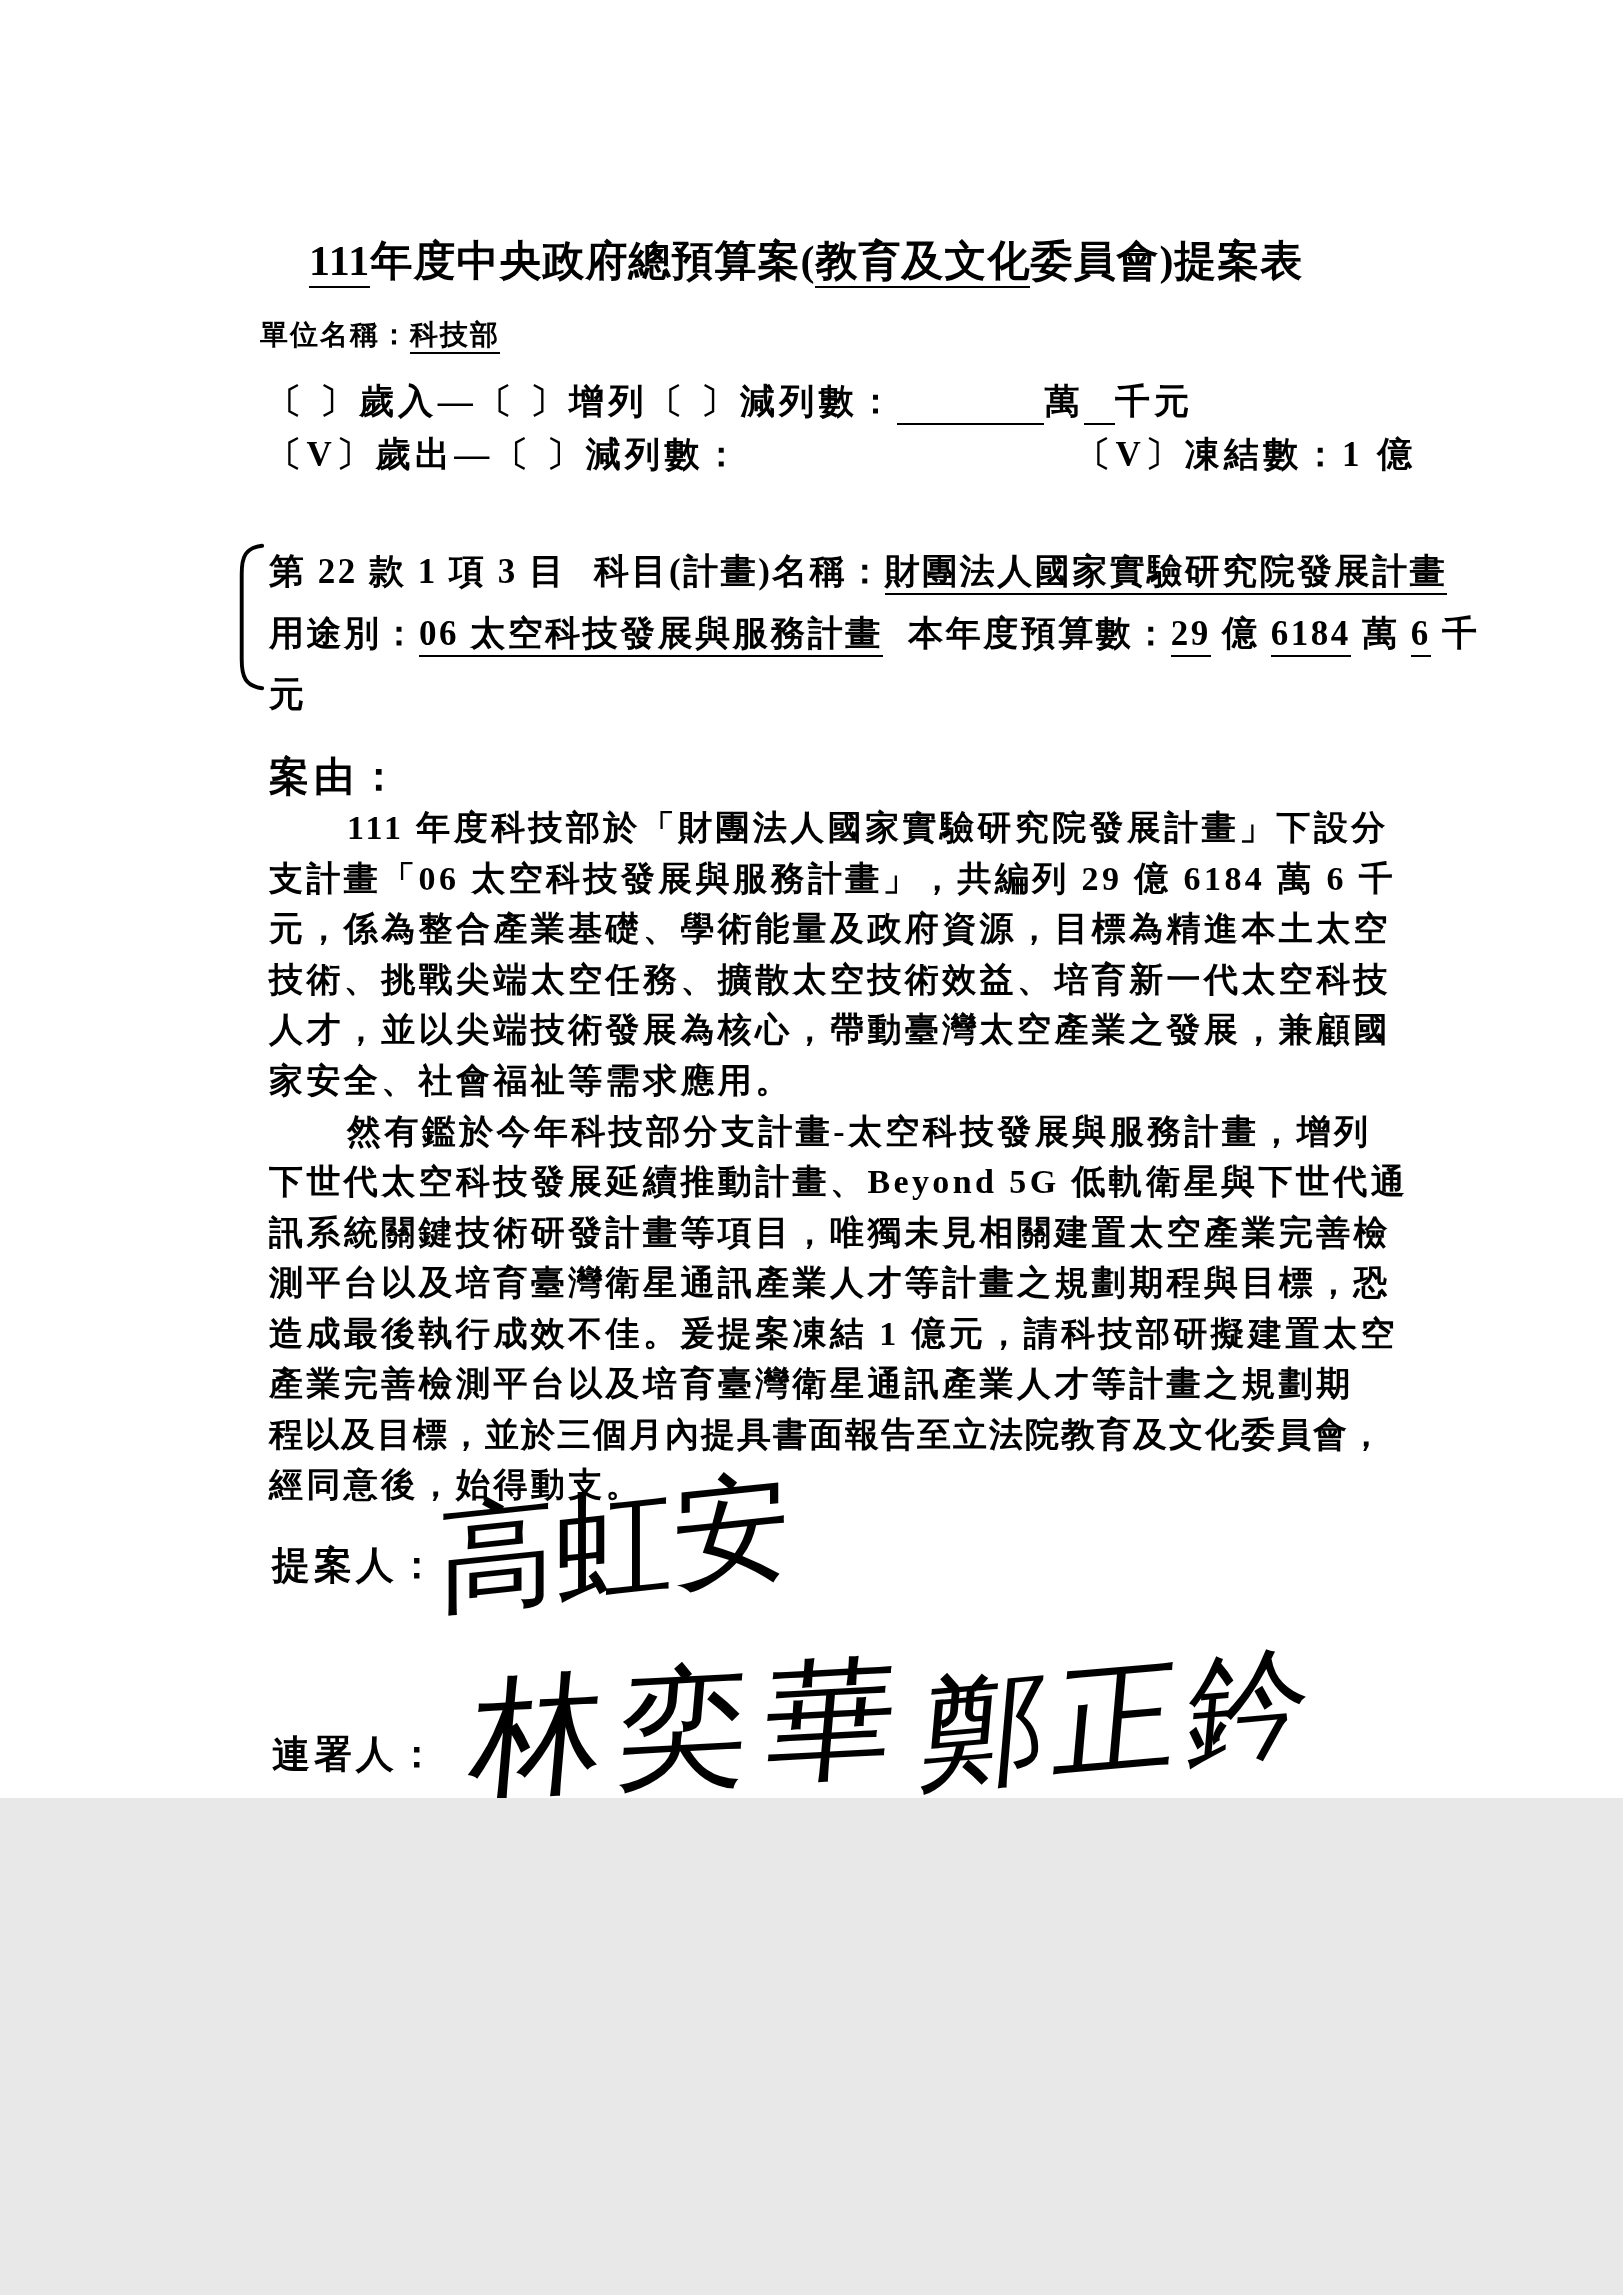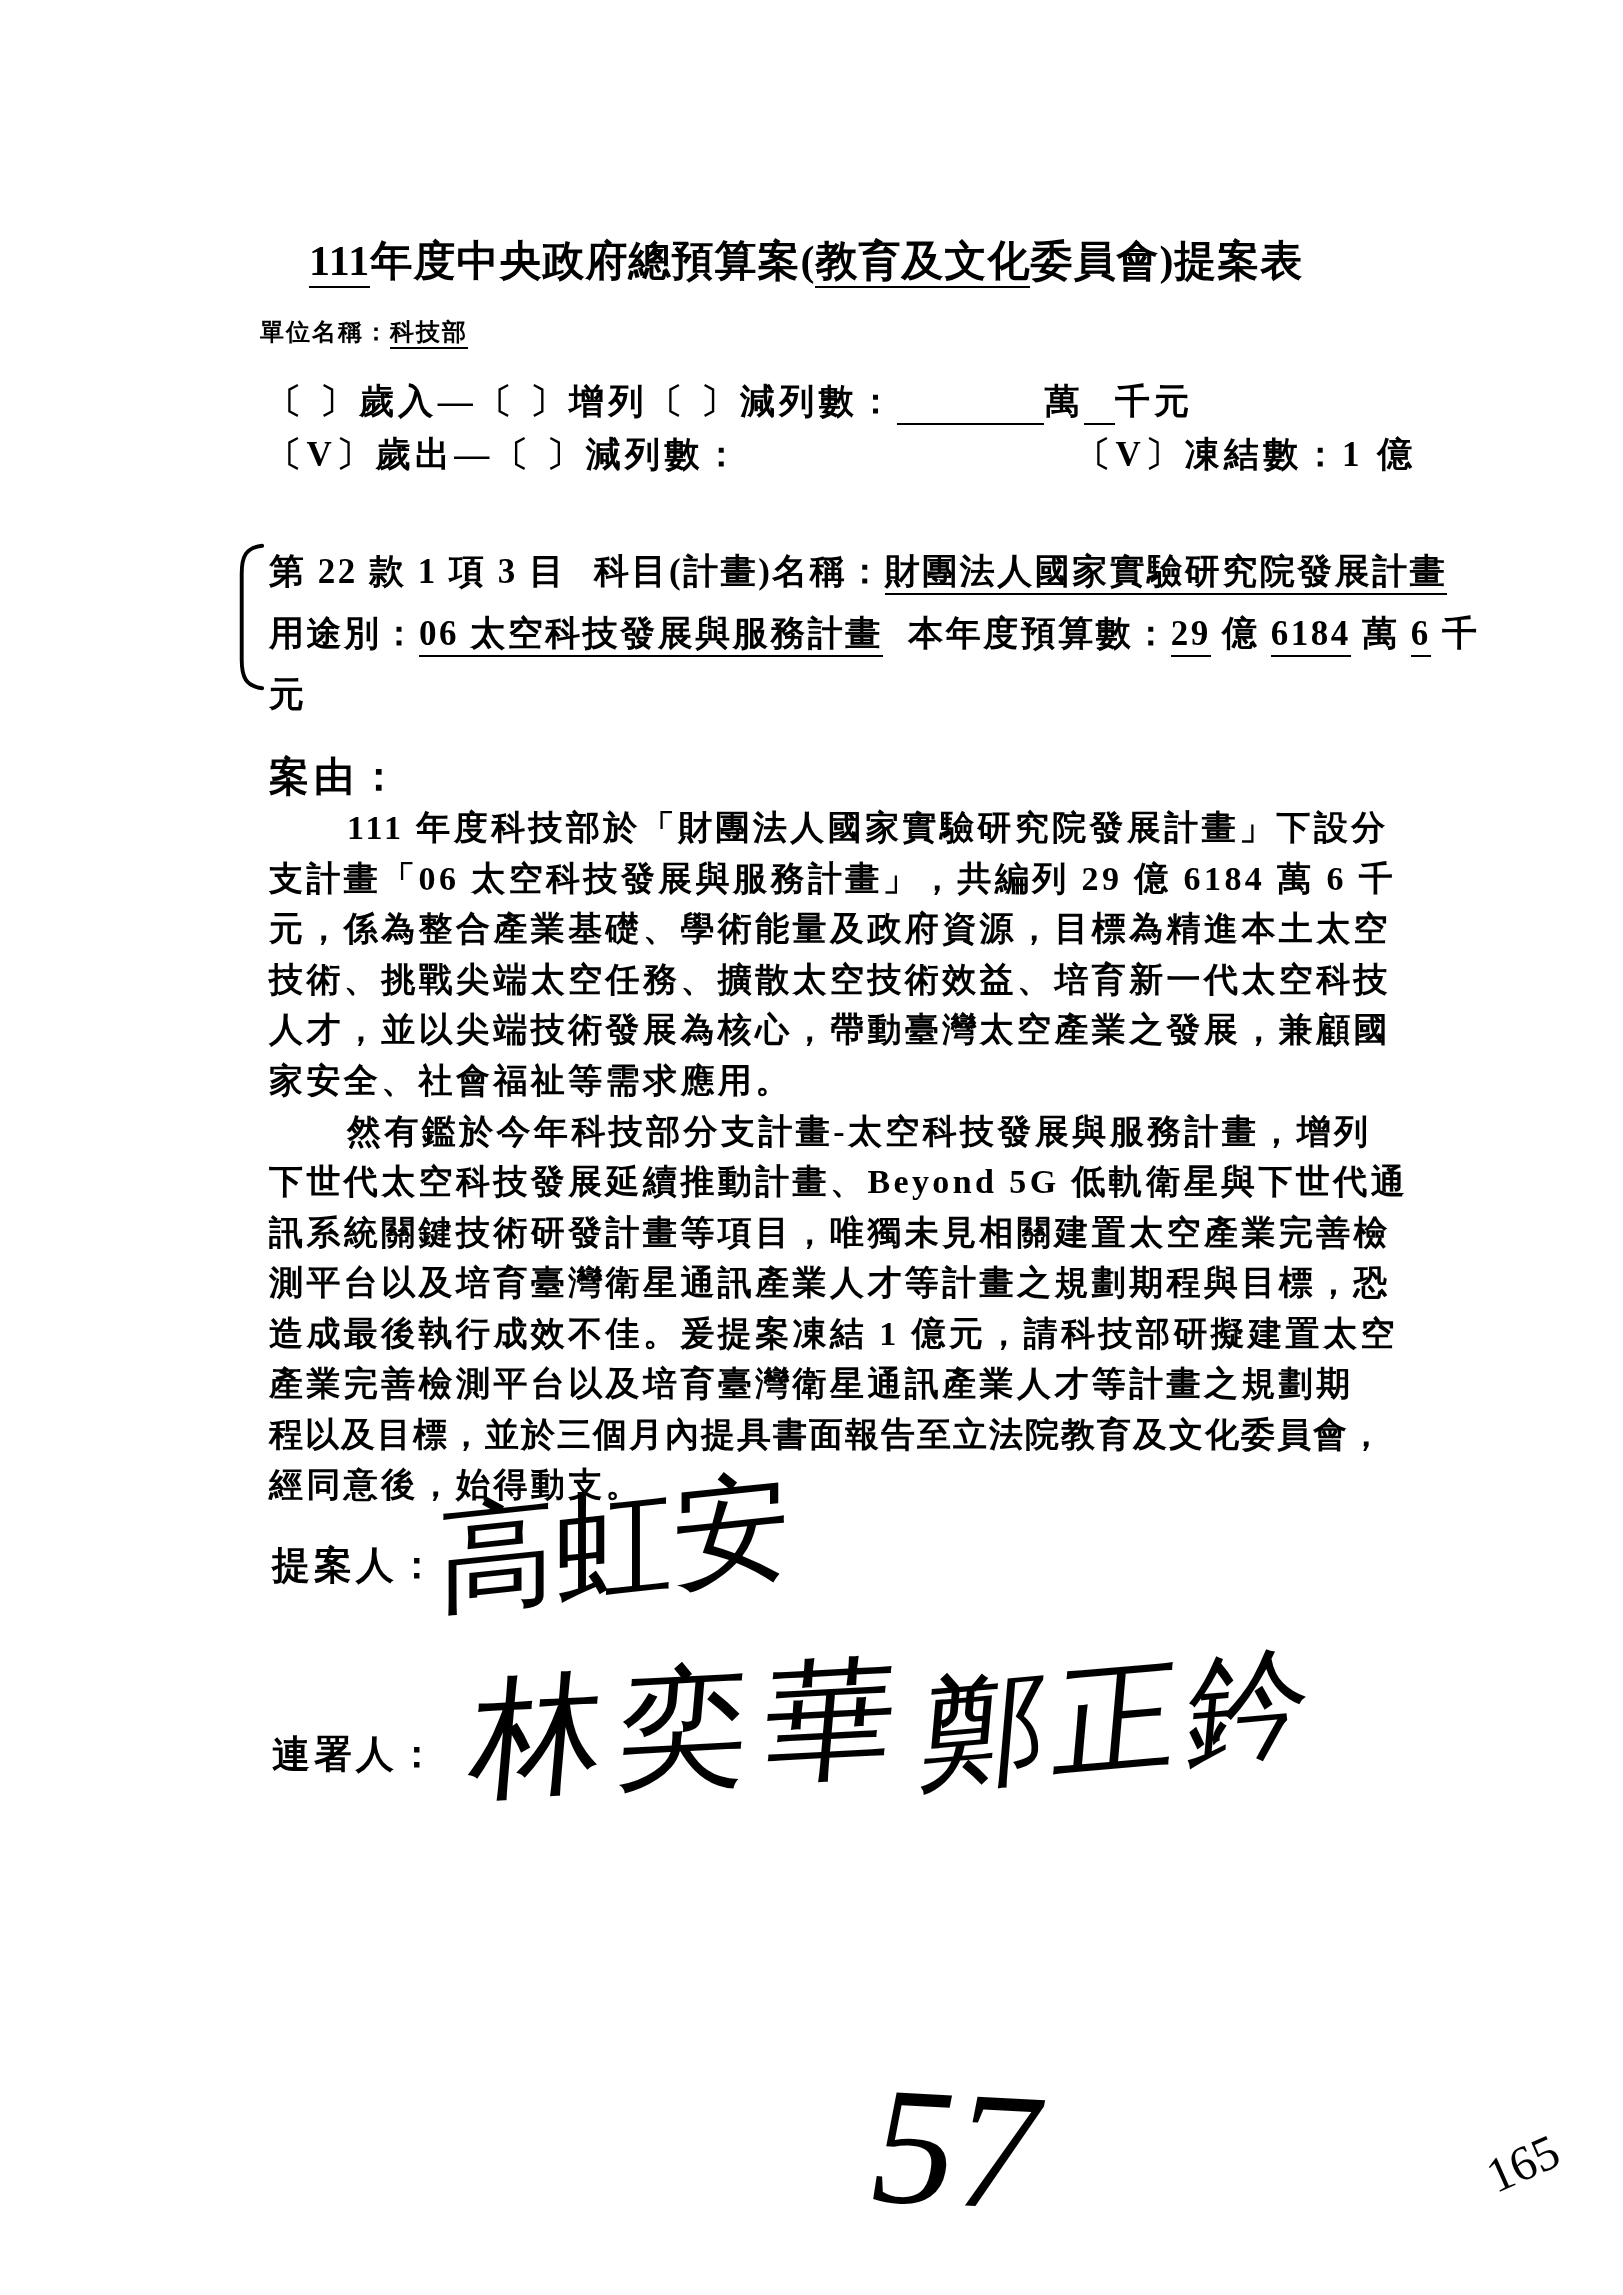--- a/index.html
+++ b/index.html
@@ -1,29 +1,29 @@
 <!DOCTYPE html>
 <html style="font-size:7.8px"><head>
 <meta charset="utf-8">
 <style>
   html,body{margin:0;padding:0;background:#e8e8e8;}
   .page{
     position:relative;
     width:1624px;
-    height:2295px;
+    height:1798px;
     background:#ffffff;
     color:#000;
     font-family:"Liberation Serif","DejaVu Serif",serif;
     font-weight:700;
     overflow:hidden;
   }
   .abs{position:absolute;white-space:nowrap;}
   .u{border-bottom:2.9px solid #000;padding-bottom:2px;}
   .title{font-size:42px;letter-spacing:1px;}
-  .hdr{font-size:24px;letter-spacing:2px;}
+  .hdr{font-size:28px;letter-spacing:2px;}
   .cbrow{font-size:35px;letter-spacing:4.4px;}
   .blank{display:inline-block;border-bottom:2.9px solid #000;height:34px;vertical-align:bottom;}
   .itemline{font-size:35px;letter-spacing:2.5px;}
   .heading{font-size:40px;letter-spacing:4.9px;}
   .bodyline{font-size:34px;letter-spacing:3.4px;}
   .sig{font-weight:400;line-height:1;}
   .hand{font-weight:400;line-height:1;}
   .bracket-svg{position:absolute;}
 </style>
 </head>

